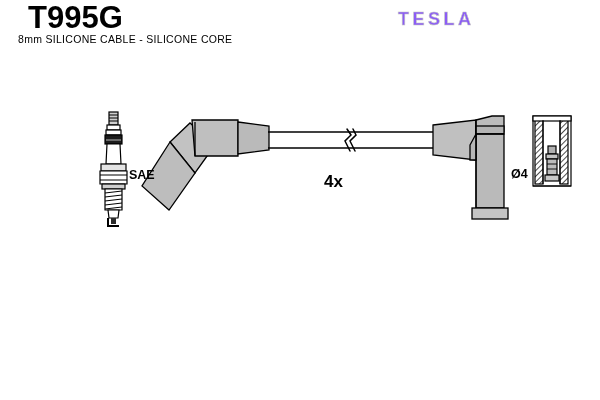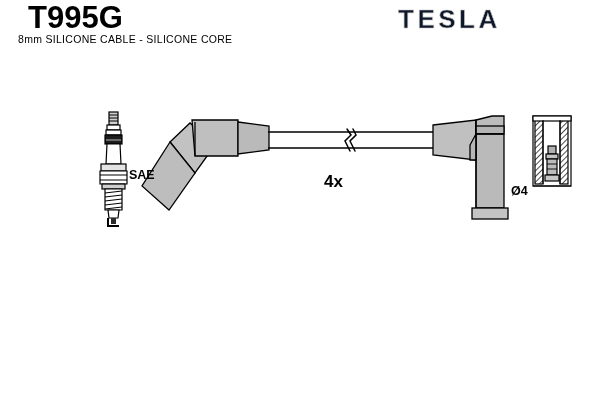--- a/index.html
+++ b/index.html
@@ -49,24 +49,24 @@
     font-size: 10.5px;
     font-weight: normal;
     letter-spacing: 0.3px;
     line-height: 12px;
     white-space: nowrap;
   }
   .brand-logo {
     position: absolute;
     left: 398px;
     top: 7px;
-    font-size: 26px;
+    font-size: 18px;
     font-weight: bold;
     letter-spacing: 3.5px;
-    color: #0f172a;
+    color: #8b5cf6;
     line-height: 25px;
     white-space: nowrap;
     -webkit-text-stroke: 0.6px #c2c2c2;
   }
 
   
   .drawing {
     position: absolute;
     left: 0;
     top: 60px;
@@ -81,21 +81,21 @@
   
   .dim-label {
     position: absolute;
     font-size: 12.5px;
     font-weight: bold;
     line-height: 14px;
     white-space: nowrap;
   }
   .label-sae   { left: 100px; top: 108px; }
   .label-qty   { left: 295px; top: 115px;  font-size: 17px; font-weight: bold; }
-  .label-dia   { left: 482px; top: 124px; }
+  .label-dia   { left: 482px; top: 107px; }
 </style>
 </head>
 <body>
 
 <div id="page-root">
 
   <div class="header">
     <div class="part-number">T995G</div>
     <div class="part-subtitle">8mm SILICONE CABLE - SILICONE CORE</div>
     <div class="brand-logo">TESLA</div>

